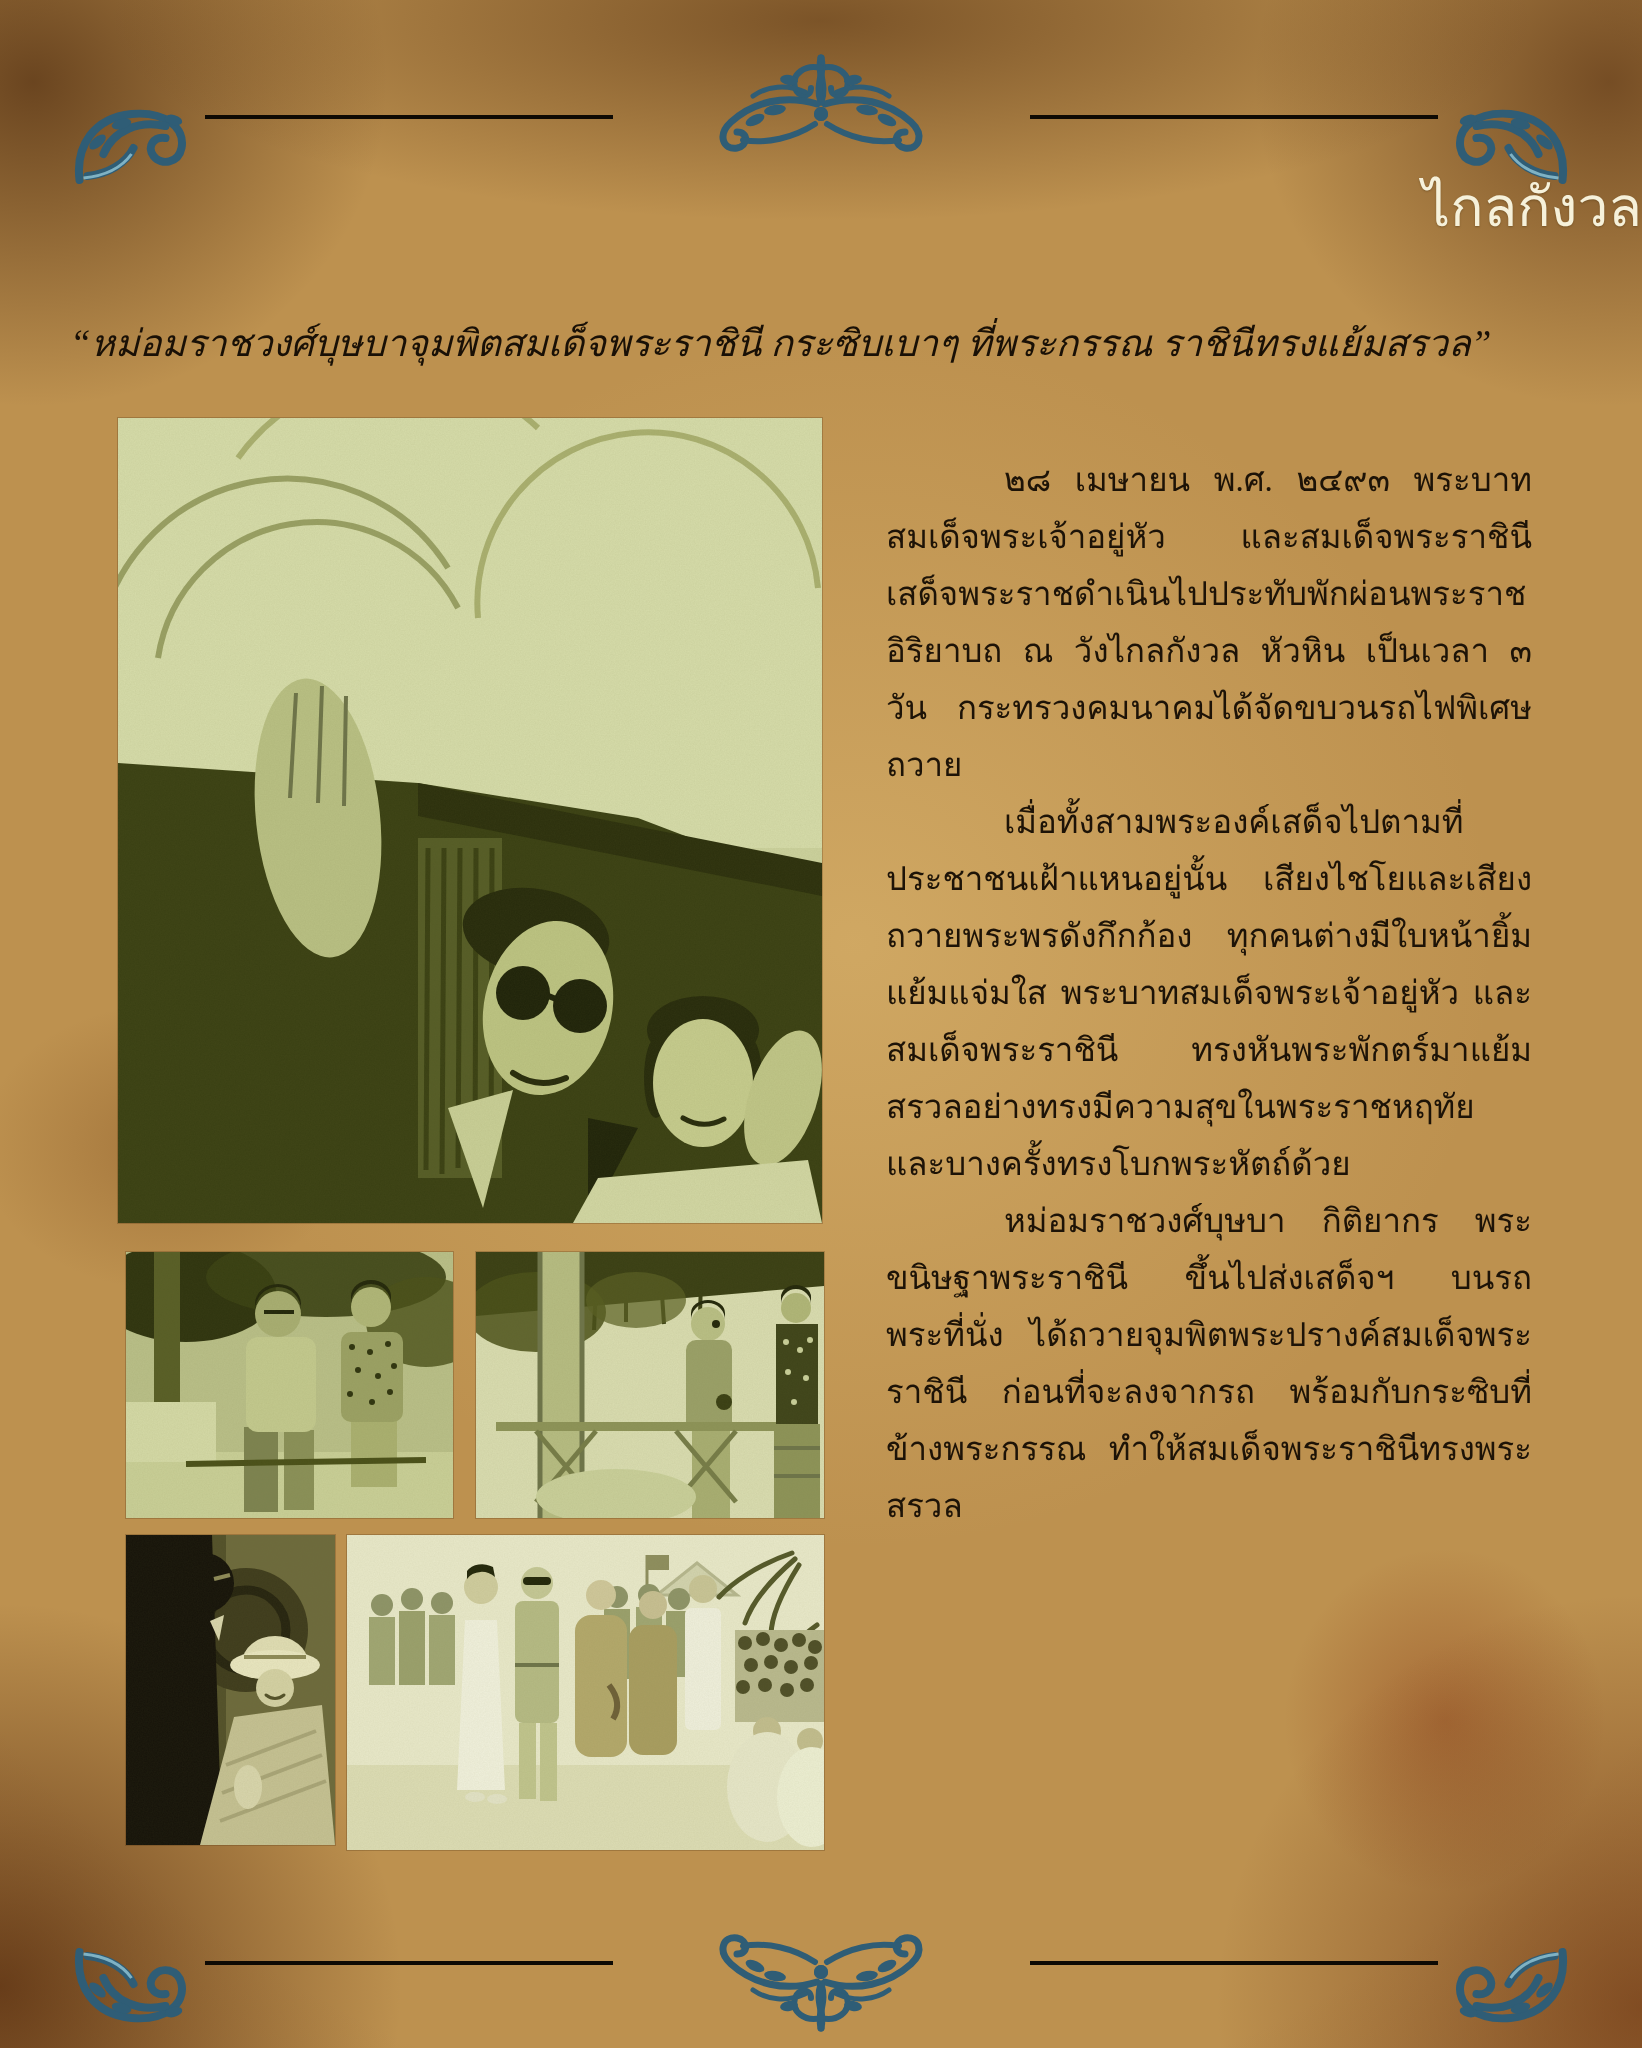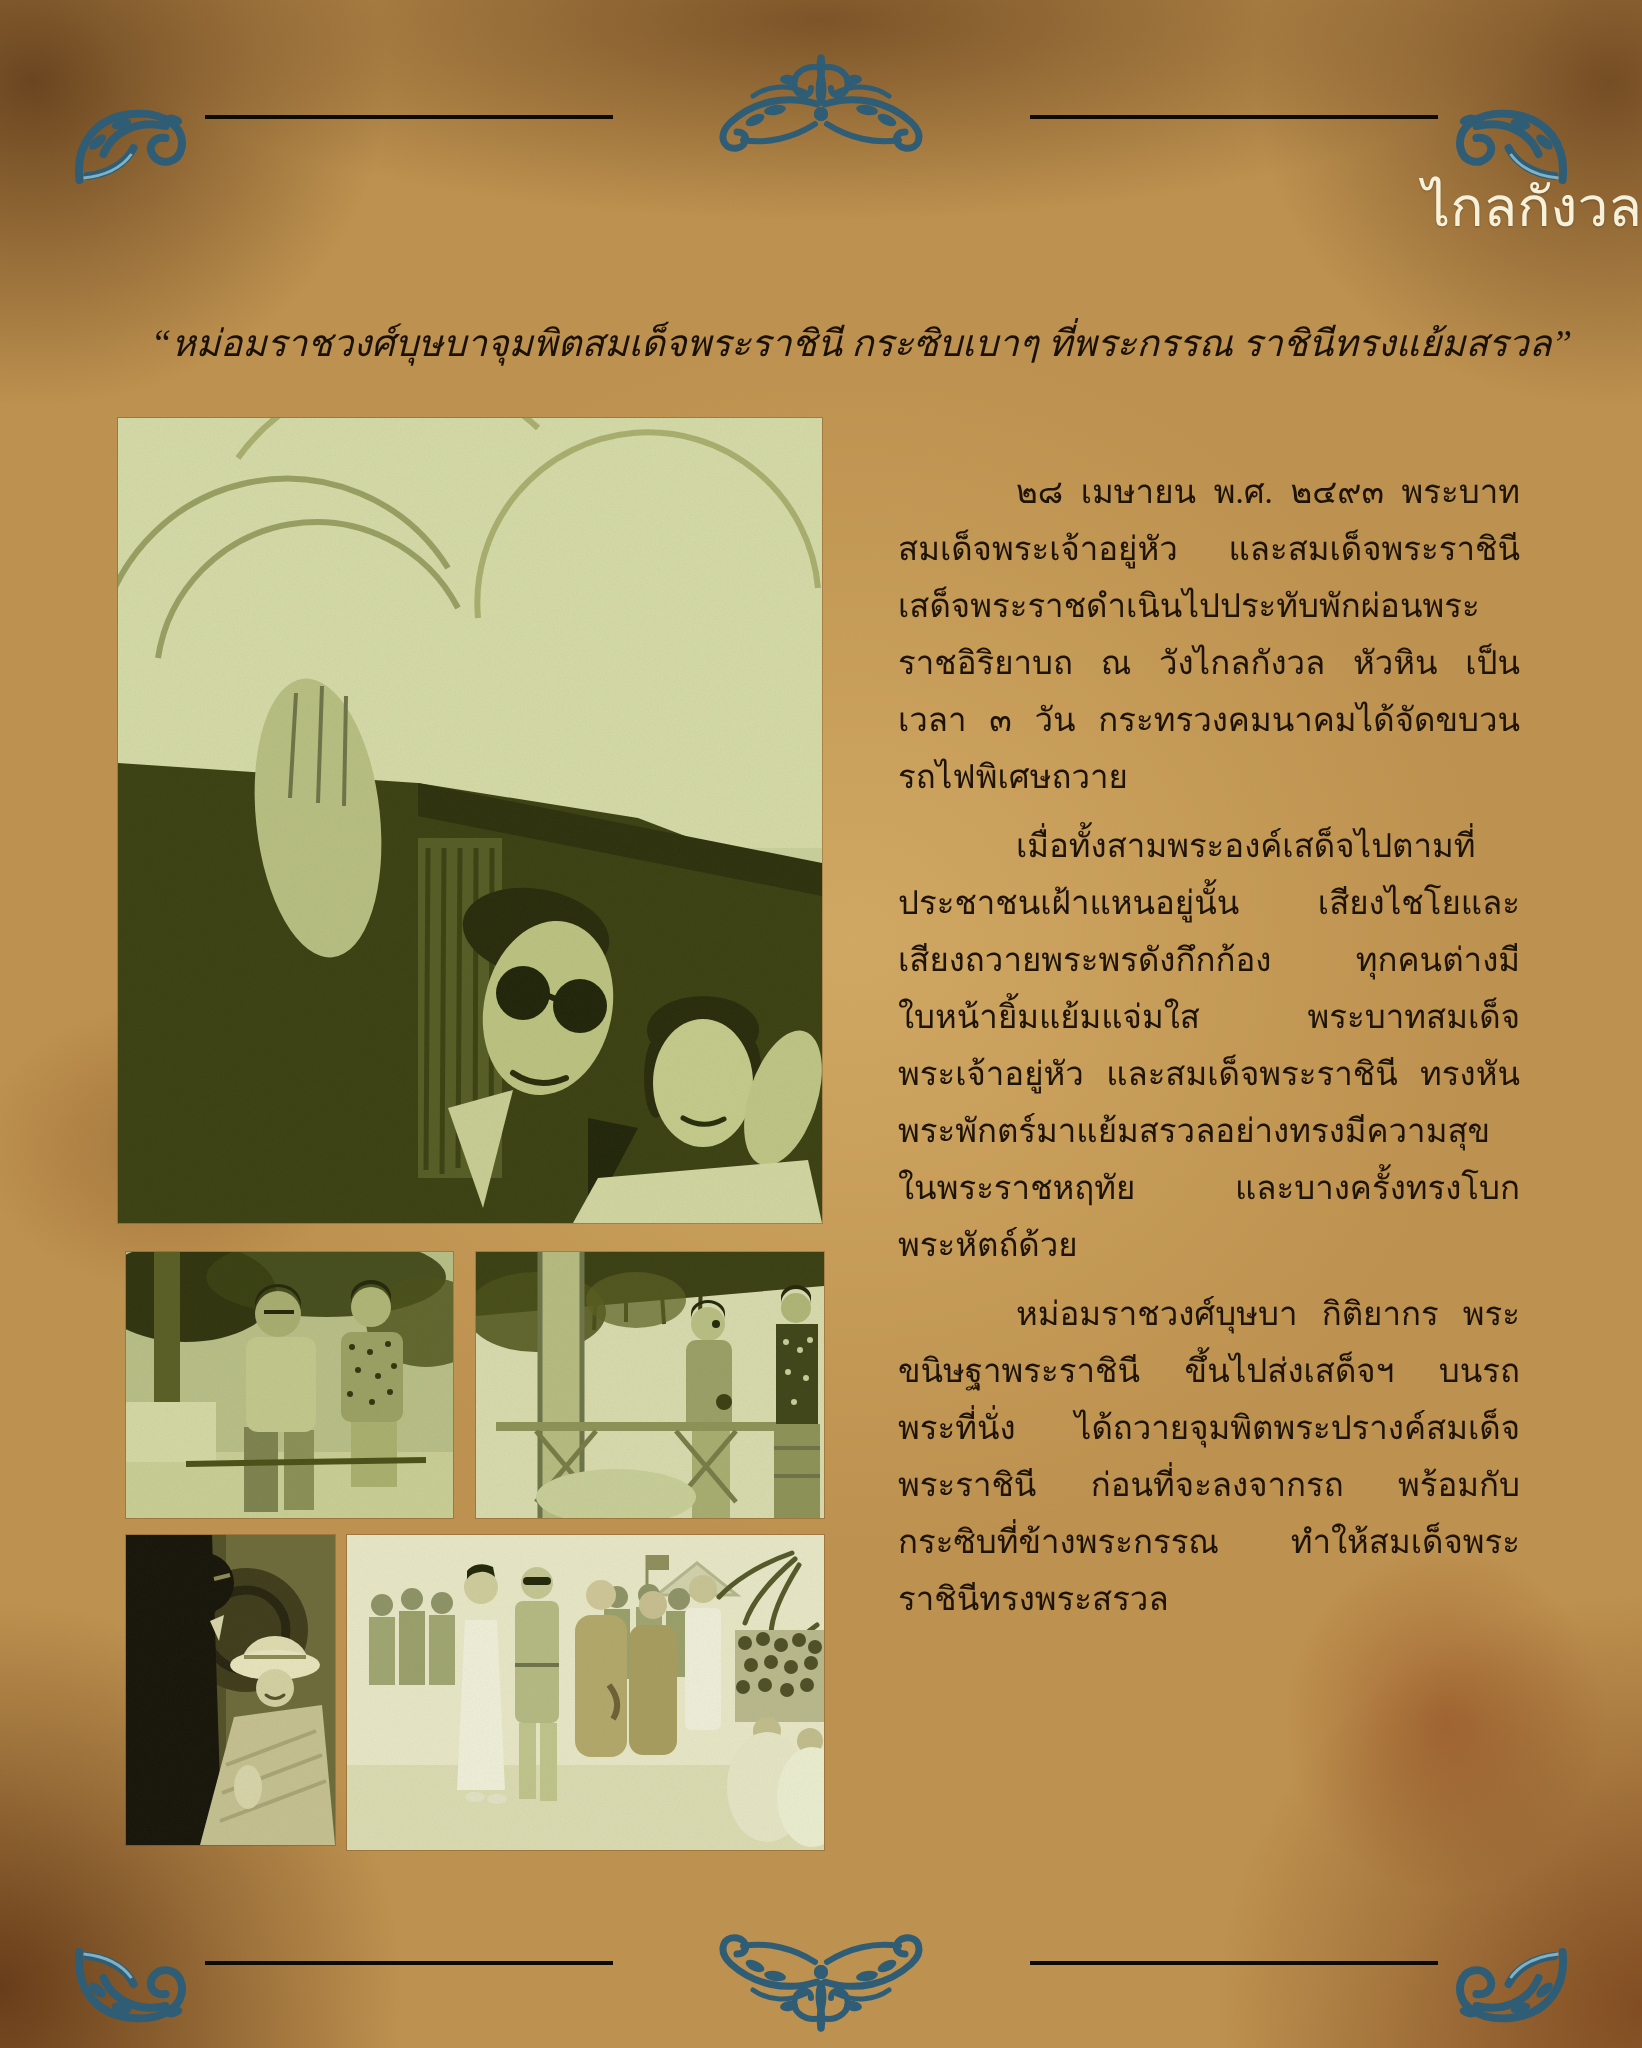--- a/index.html
+++ b/index.html
@@ -17,28 +17,28 @@
       radial-gradient(ellipse 50% 38% at 52% 46%, rgba(226,190,118,.50), rgba(0,0,0,0) 78%),
       radial-gradient(ellipse 130% 115% at 50% 44%, rgba(0,0,0,0) 52%, rgba(110,62,22,.45) 80%, rgba(58,26,6,.8) 100%),
       #bd914f;
   }
   .title{
     position:absolute;left:0;top:176px;width:100%;text-align:right;
     font-size:55px;line-height:64px;color:#f6f1da;
     text-shadow:0 1px 2px rgba(60,40,10,.35);
   }
   .quote{
-    position:absolute;left:70px;top:320px;width:1502px;text-align:right;
+    position:absolute;left:70px;top:320px;width:1502px;text-align:left;
     font-size:37px;line-height:48px;font-style:italic;color:#191006;
   }
   .bodycol{
     position:absolute;left:886px;top:452px;width:646px;
     font-size:33px;line-height:57px;color:#1d1307;text-align:justify;
   }
-  .bodycol p{margin:12px;text-indent:118px;word-spacing:4px;}
+  .bodycol p{margin:0;text-indent:118px;word-spacing:4px;}
   .photo{position:absolute;box-shadow:0 0 0 1px rgba(70,45,12,.25);}
   .photo svg{display:block;width:100%;height:100%;}
   .orn{position:absolute;}
   .rule{position:absolute;height:4px;background:#0e0a04;}
   .flip-x{transform:scaleX(-1);}
   .flip-y{transform:scaleY(-1);}
 </style>
 </head>
 <body>
 

